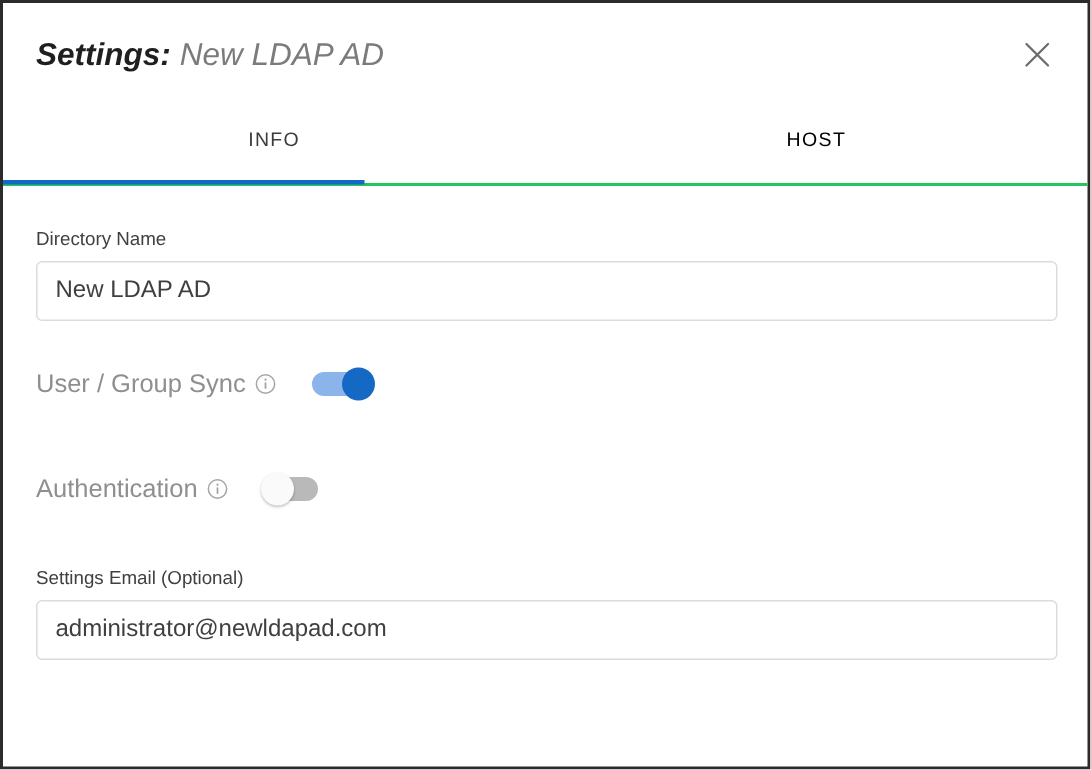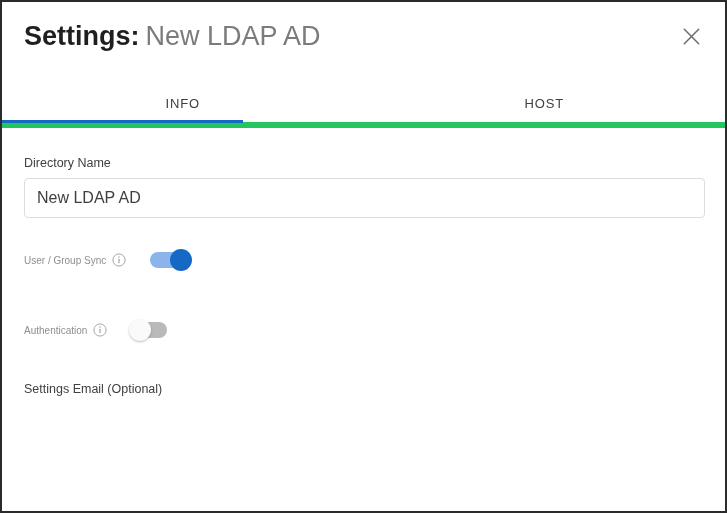--- a/index.html
+++ b/index.html
@@ -26,24 +26,25 @@
   
   .dialog-header {
     position: relative;
     height: 68px;
     box-sizing: border-box;
     padding: 0 22px;
     display: flex;
     align-items: center;
   }
   .dialog-title {
-    font-size: 27px;
+    font-size: 21px;
     line-height: 1;
     white-space: nowrap;
     user-select: none;
+    font-style: italic;
   }
   .dialog-title .title-key {
     font-weight: bold;
     color: #1f1f1f;
   }
   .dialog-title .title-value {
     font-weight: normal;
     color: #7b7b7b;
     margin-left: 6px;
   }
@@ -61,32 +62,31 @@
     border: none;
     padding: 0;
   }
   .close-button svg { display: block; }
 
   
   .tab-bar {
     position: relative;
     display: flex;
     height: 52px;
-    border-bottom: 6px solid #22c55e;
-    align-items: center;
+    border-bottom: 2px solid #22c55e;
   }
   .tab {
     flex: 1 1 0;
     display: flex;
     align-items: flex-start;
     justify-content: center;
     padding-top: 15px;
     font-size: 13px;
     letter-spacing: 0.9px;
-    color: #404040;
+    color: #000000;
     cursor: pointer;
     user-select: none;
     background: none;
     border: none;
     font-family: inherit;
   }
   .tab.active { color: #3c3c3c; }
   .tab-indicator {
     position: absolute;
     left: 0;
@@ -125,21 +125,21 @@
   .text-input::placeholder { color: #bdbdbd; }
 
   
   .toggle-row {
     display: flex;
     align-items: center;
     height: 36px;
     margin-bottom: 34px;
   }
   .toggle-label {
-    font-size: 10px;
+    font-size: 17px;
     color: #8f8f8f;
     user-select: none;
   }
   .info-icon {
     display: inline-flex;
     align-items: center;
     margin-left: 6px;
     cursor: pointer;
   }
   .info-icon svg { display: block; }
@@ -236,16 +236,17 @@
         </svg>
       </span>
       <span class="switch">
         <span class="track"></span>
         <span class="knob"></span>
       </span>
     </div>
 
     <div class="field-block">
       <label class="field-label">Settings Email (Optional)</label>
+      <input class="text-input" type="text" value="administrator@newldapad.com" style="">
     </div>
 
   </div>
 </div>
 
 </body></html>

